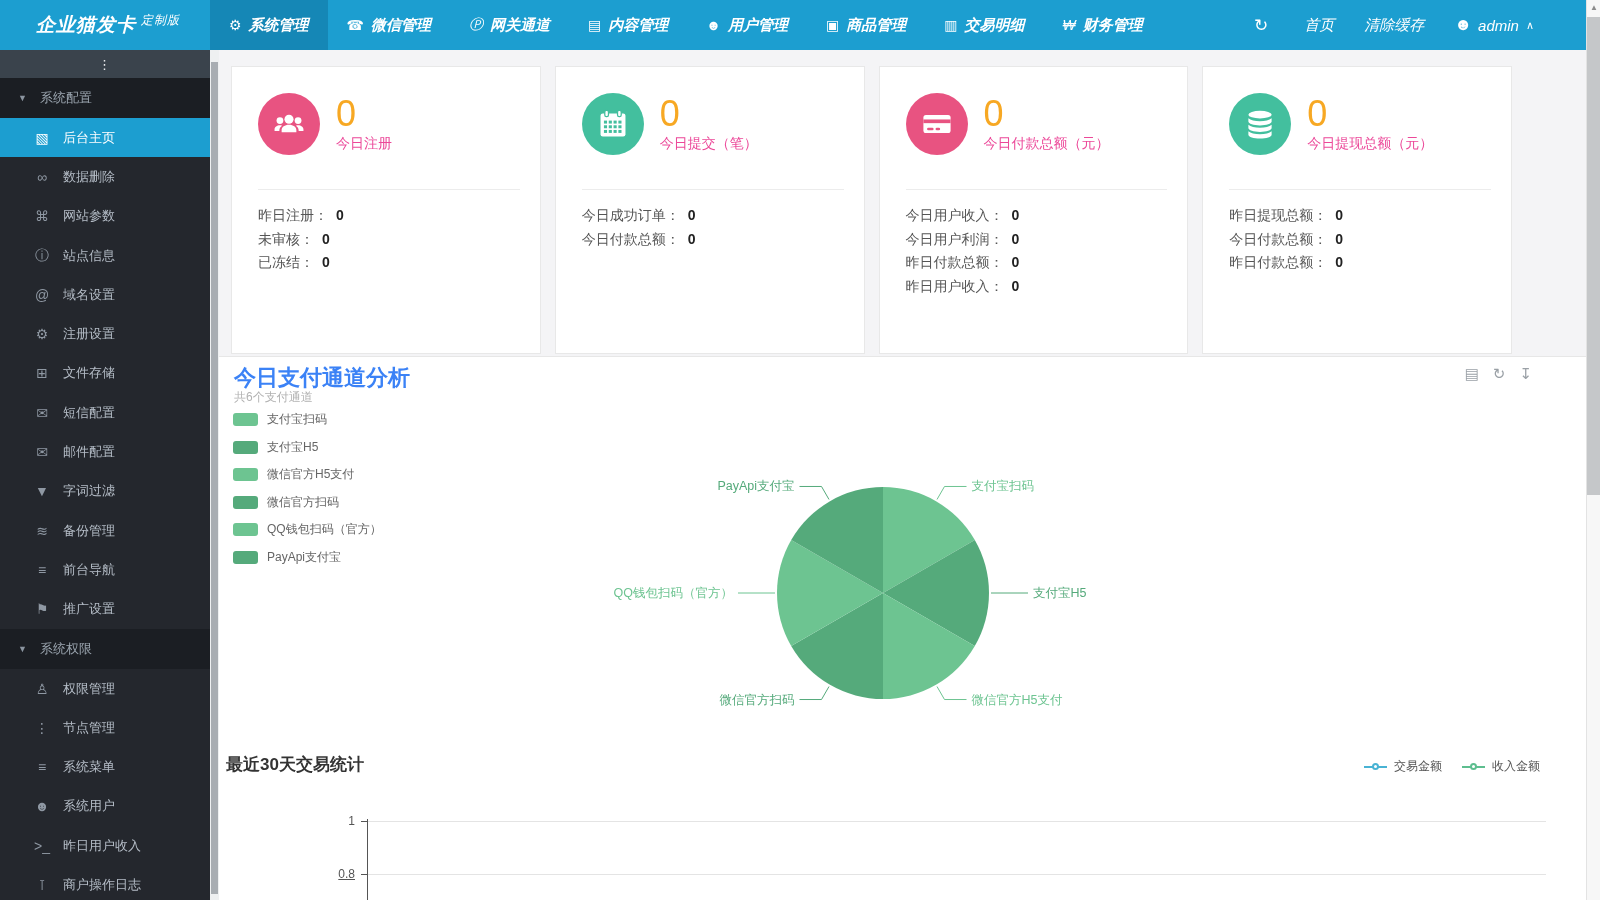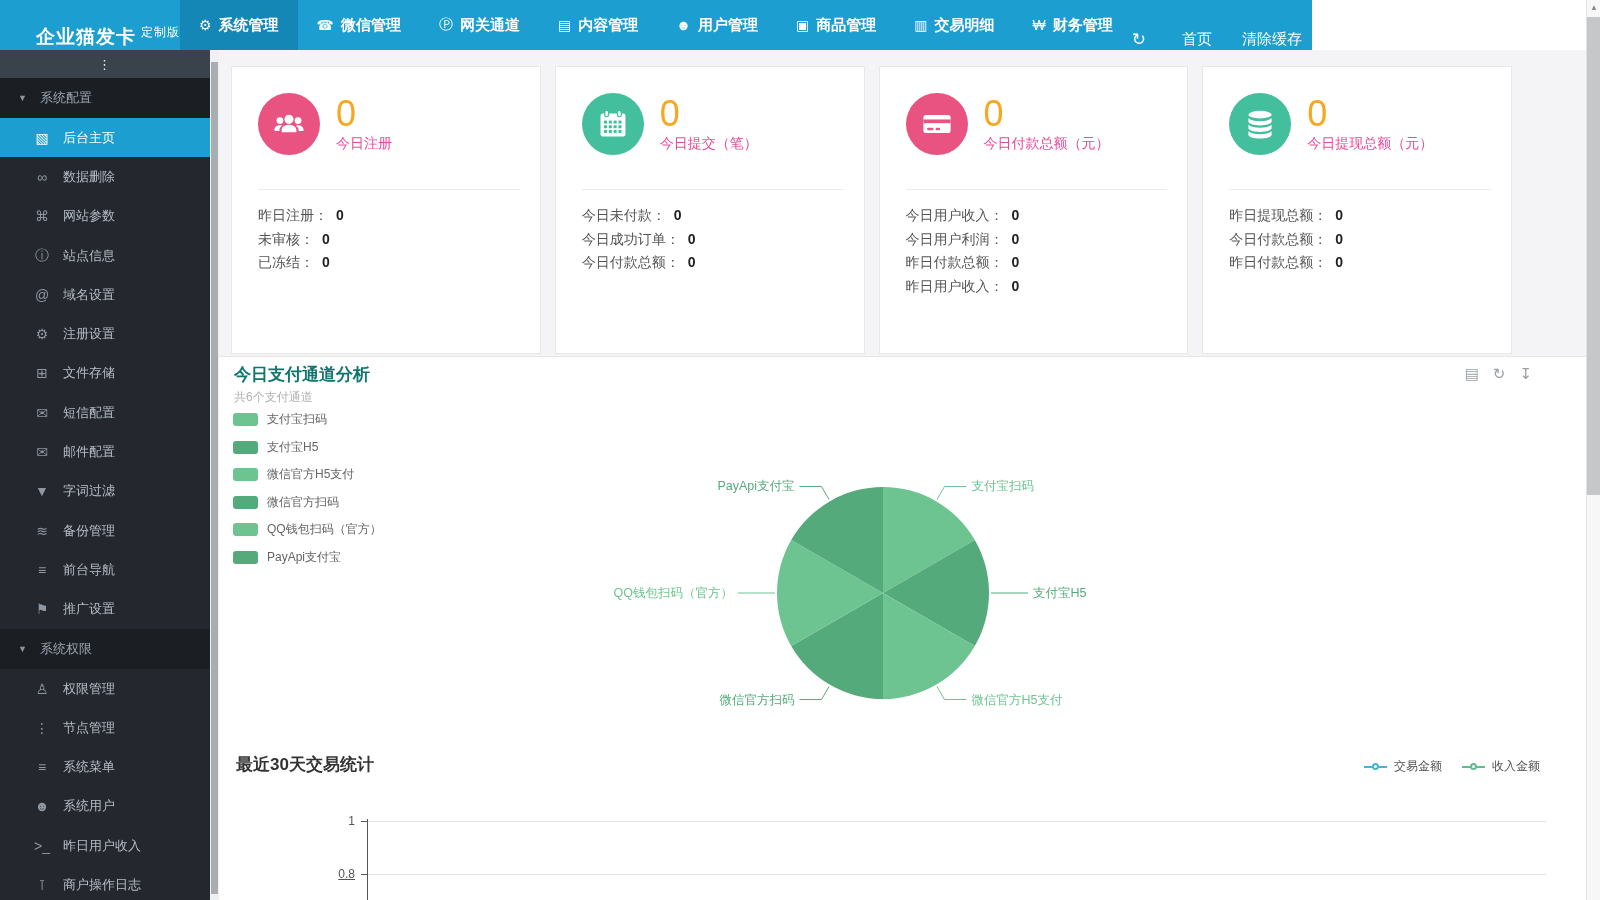--- a/index.html
+++ b/index.html
@@ -1,21 +1,21 @@
 <!DOCTYPE html>
 <html><head>
 <meta charset="utf-8">
 <style>
   * { margin:0; padding:0; box-sizing:border-box; }
   html,body { width:1600px; height:900px; overflow:hidden; }
   body { font-family:"Liberation Sans","DejaVu Sans",sans-serif; background:#fff; }
   .app { position:relative; width:1600px; height:900px; overflow:hidden; }
 
   
-  .navbar { position:absolute; left:0; top:0; width:1312px; height:50px; background:#1c9ed0; display:flex; align-items:flex-end; color:#fff; z-index:5; }
+  .navbar { position:absolute; left:0; top:0; width:1600px; height:50px; background:#1c9ed0; display:flex; align-items:center; color:#fff; z-index:5;font-style:italic; }
   .logo { width:210px; padding-left:36px; font-size:19px; font-weight:bold; letter-spacing:1px; cursor:pointer; white-space:nowrap; }
   .logo-badge { font-size:12px; font-weight:normal; margin-left:5px; position:relative; top:-7px; }
   .nav-items { display:flex; height:50px; }
   .nav-item { display:flex; align-items:center; height:50px; padding:0 19px; font-size:15px; font-weight:600; cursor:pointer; white-space:nowrap; }
   .nav-item.active { background:#1587b6; }
   .nav-item .nicon { font-size:14px; margin-right:7px; font-weight:normal; }
   .nav-right { margin-left:auto; margin-right:66px; display:flex; align-items:center; gap:30px; font-size:15px; }
   .nav-right .ritem { display:flex; align-items:center; cursor:pointer; white-space:nowrap; }
   .nav-right .ricon { font-size:17px; margin-right:6px; }
   .nav-right .rcaret { font-size:11px; margin-left:7px; }
@@ -44,31 +44,31 @@
   .circle { width:62px; height:62px; border-radius:50%; display:flex; align-items:center; justify-content:center; flex:none; }
   .nums { margin-left:16px; padding-top:2px; }
   .big { font-size:36px; color:#f7a823; line-height:1.05; }
   .ctitle { font-size:14px; color:#ec4899; margin-top:2px; white-space:nowrap; }
   .divider { border-top:1px solid #ececec; margin:34px 0 14px 0; }
   .crow { font-size:14px; color:#555; line-height:23.7px; white-space:nowrap; }
   .cval { color:#222; font-weight:bold; margin-left:8px; }
 
   
   .panel { position:absolute; left:0; right:0; top:306px; bottom:0; background:#fff; border-top:1px solid #e7e7e7; }
-  .pie-title { position:absolute; left:15px; top:6px; font-size:17px; color:#0f766e; font-weight:bold; }
+  .pie-title { position:absolute; left:15px; top:6px; font-size:22px; color:#3b82f6; font-weight:bold; }
   .pie-sub { position:absolute; left:15px; top:32px; font-size:12px; color:#b2b2b2; }
   .toolbox { position:absolute; right:54px; top:8px; display:flex; gap:14px; color:#9aa0a6; font-size:15px; }
   .toolbox span { cursor:pointer; }
   .pie-legend { position:absolute; left:14px; top:54px; }
   .pleg { display:flex; align-items:center; margin-bottom:10.5px; cursor:pointer; }
   .pleg .sw { width:25px; height:13px; border-radius:3px; margin-right:9px; flex:none; }
   .pleg .plab { font-size:12px; color:#666; white-space:nowrap; }
   .pie-svg { position:absolute; left:384px; top:60px; }
 
-  .line-title { position:absolute; left:17px; top:396px; font-size:17px; color:#333; font-weight:bold; }
+  .line-title { position:absolute; left:7px; top:396px; font-size:17px; color:#333; font-weight:bold; }
   .line-legend { position:absolute; right:46px; top:401px; display:flex; gap:20px;text-align:right; }
   .lleg { display:flex; align-items:center; cursor:pointer; }
   .lleg .seg { width:9px; height:2px; }
   .lleg .circ { width:7px; height:7px; border-radius:50%; background:#fff; border:2px solid; margin:0 -1px; }
   .lleg .llab { font-size:12px; color:#555; margin-left:7px; white-space:nowrap; }
 
   .axis-y { position:absolute; left:148px; top:462px; width:1px; bottom:0; background:#555; }
   .grid { position:absolute; left:149px; right:40px; height:1px; background:#e4e4e4; }
   .grid.g1 { top:464px; }
   .grid.g2 { top:517px; }
@@ -289,21 +289,20 @@
                 <rect x="15.799999999999999" y="16.2" width="2.2" height="2.1" fill="#43bf9e"></rect>
               </svg>
             </div>
             <div class="nums">
               <div class="big">0</div>
               <div class="ctitle">今日提交（笔）</div>
             </div>
           </div>
           <div class="divider"></div>
           <div class="rows">
-            <div class="crow"><span class="clabel">今日未付款：</span><span class="cval">0</span></div>
             <div class="crow"><span class="clabel">今日成功订单：</span><span class="cval">0</span></div>
             <div class="crow"><span class="clabel">今日付款总额：</span><span class="cval">0</span></div>
           </div>
         </div>
         <div class="card">
           <div class="card-top">
             <div class="circle" style="background: rgb(232, 83, 129);">
               <svg viewBox="0 0 24 24" width="34" height="34">
                 <rect x="2.4" y="5.6" width="19.2" height="12.8" rx="1.8" fill="#fff"></rect>
                 <rect x="2.4" y="8.8" width="19.2" height="2.6" fill="#e85381"></rect>

